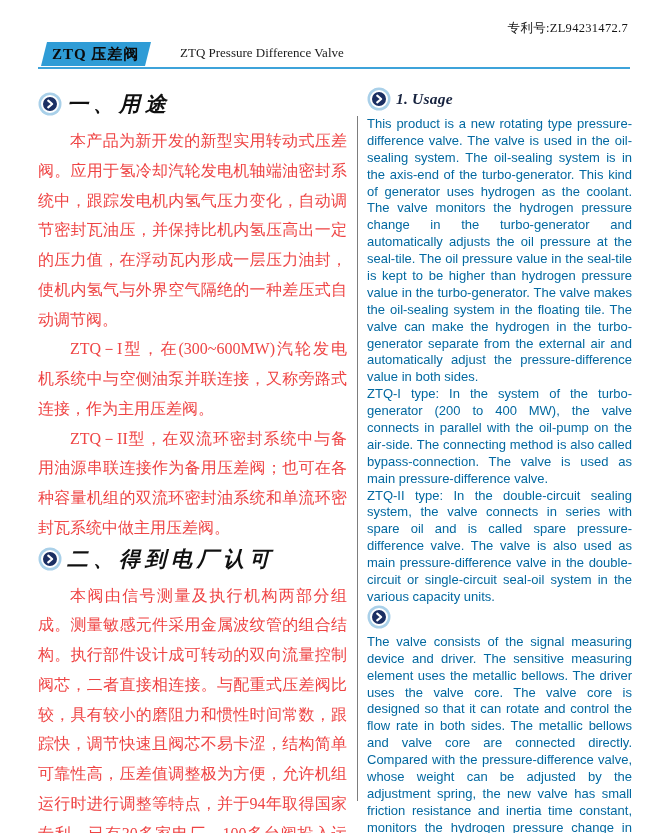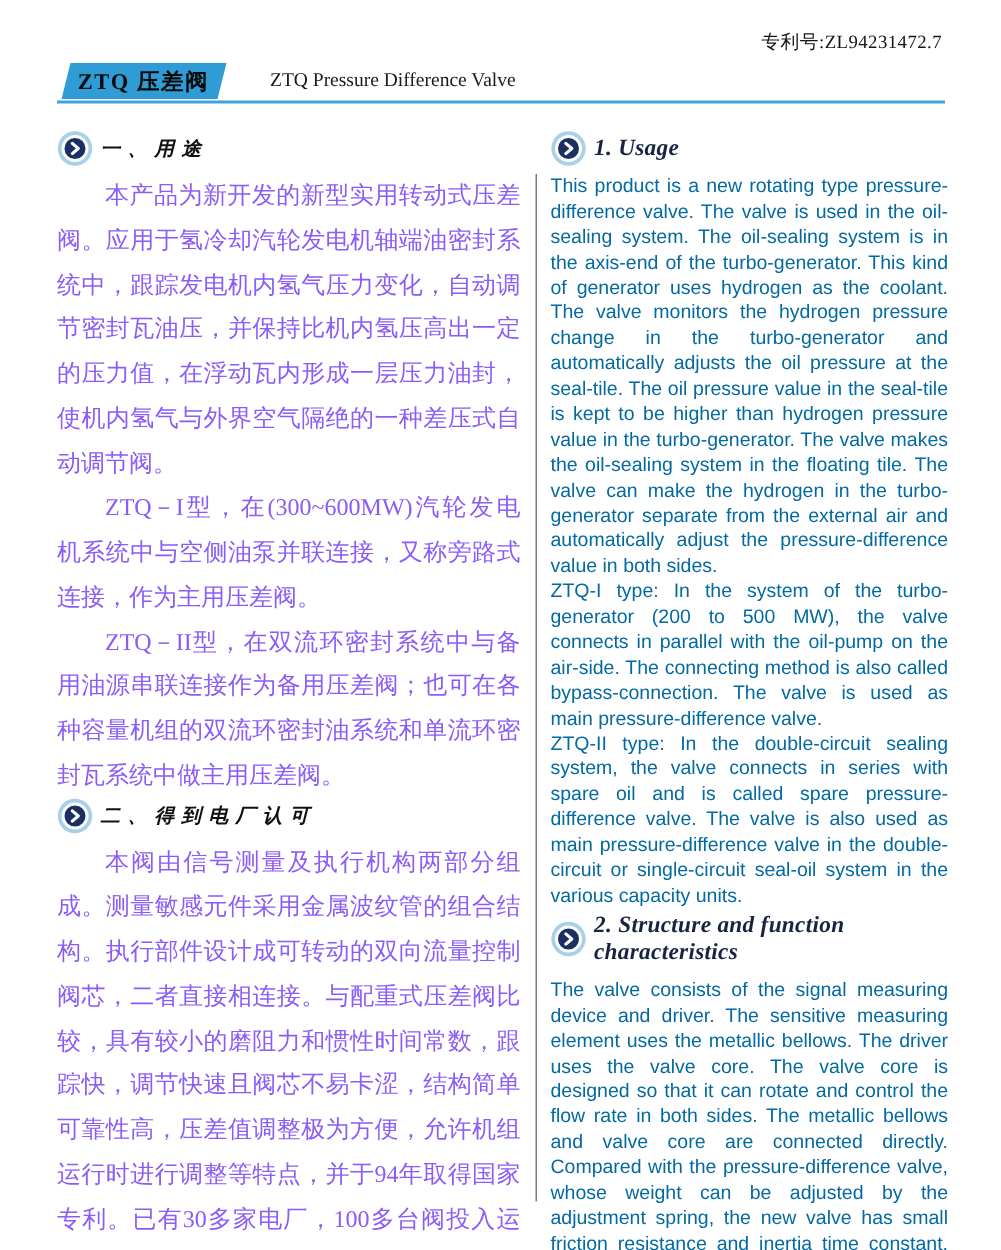--- a/index.html
+++ b/index.html
@@ -63,35 +63,35 @@
     background:#1b2f63;
     border:2px solid #ffffff;
     box-shadow:0 0 0 2.5px #a9d0e9;
     margin-left:3px;
     display:flex; align-items:center; justify-content:center;
     flex:0 0 auto;
   }
   .sec-icon svg { display:block; }
 
   .h-cn {
-    margin:0; font-size:13px; font-weight:bold;
+    margin:0; font-size:21px; font-weight:bold;
     letter-spacing:5px; color:#101010;
     font-style:italic;
     font-family:"Liberation Serif", serif;
   }
   .h-en {
     margin:0; font-size:15.5px; font-weight:bold; font-style:italic;
     color:#17233f; letter-spacing:0.2px;
     font-family:"Liberation Serif", serif;
   }
 
   .cn {
     margin:0; font-size:16px; line-height:1.86;
     text-align:justify; text-indent:2em;
-    color:#8b5cf6;
+    color:#ef4444;
     font-family:"Liberation Serif", serif;
   }
   .en {
     margin:0; font-size:13px; line-height:1.3;
     text-align:justify; color:#0369a1;
     font-family:Liberation Sans, sans-serif;
   }
 </style>
 </head>
 <body>
@@ -144,31 +144,30 @@
       <div class="sec sec-first">
         <div class="sec-head">
           <span class="sec-icon">
             <svg width="10" height="10" viewBox="0 0 10 10" aria-hidden="true">
               <path d="M3.2 1.6 L7.2 5 L3.2 8.4" stroke="#ffffff" stroke-width="2.1" fill="none" stroke-linecap="round" stroke-linejoin="round"></path>
             </svg>
           </span>
           <h2 class="h-en">1. Usage</h2>
         </div>
         <p class="en">This product is a new rotating type pressure-difference valve. The valve is used in the oil-sealing system. The oil-sealing system is in the axis-end of the turbo-generator. This kind of generator uses hydrogen as the coolant. The valve monitors the hydrogen pressure change in the turbo-generator and automatically adjusts the oil pressure at the seal-tile. The oil pressure value in the seal-tile is kept to be higher than hydrogen pressure value in the turbo-generator. The valve makes the oil-sealing system in the floating tile. The valve can make the hydrogen in the turbo-generator separate from the external air and automatically adjust the pressure-difference value in both sides.</p>
-        <p class="en">ZTQ-I type: In the system of the turbo-generator (200 to 500 MW), the valve connects in parallel with the oil-pump on the air-side. The connecting method is also called bypass-connection. The valve is used as main pressure-difference valve.</p>
+        <p class="en">ZTQ-I type: In the system of the turbo-generator (200 to 400 MW), the valve connects in parallel with the oil-pump on the air-side. The connecting method is also called bypass-connection. The valve is used as main pressure-difference valve.</p>
         <p class="en">ZTQ-II type: In the double-circuit sealing system, the valve connects in series with spare oil and is called spare pressure-difference valve. The valve is also used as main pressure-difference valve in the double-circuit or single-circuit seal-oil system in the various capacity units.</p>
       </div>
 
       <div class="sec">
         <div class="sec-head">
           <span class="sec-icon">
             <svg width="10" height="10" viewBox="0 0 10 10" aria-hidden="true">
               <path d="M3.2 1.6 L7.2 5 L3.2 8.4" stroke="#ffffff" stroke-width="2.1" fill="none" stroke-linecap="round" stroke-linejoin="round"></path>
             </svg>
           </span>
-          <h2 class="h-en">2. Structure and function characteristics</h2>
         </div>
         <p class="en">The valve consists of the signal measuring device and driver. The sensitive measuring element uses the metallic bellows. The driver uses the valve core. The valve core is designed so that it can rotate and control the flow rate in both sides. The metallic bellows and valve core are connected directly. Compared with the pressure-difference valve, whose weight can be adjusted by the adjustment spring, the new valve has small friction resistance and inertia time constant, monitors the hydrogen pressure change in the turbo-generator and adjusts the oil pressure at the seal-tile quickly. The valve core does not stick easily. The valve has simple structure and high reliability, and is convenient to adjust the pressure-difference value. The valve allows adjusting oil pressure when the unit is operating. Moreover, it obtained national patent in 1994. Now, more than 100 valves have been put into operation in more than 30 power plants, and the valves gained the approval from the power plants.</p>
       </div>
     </section>
 
   </main>
 </div>
 
 </body></html>

